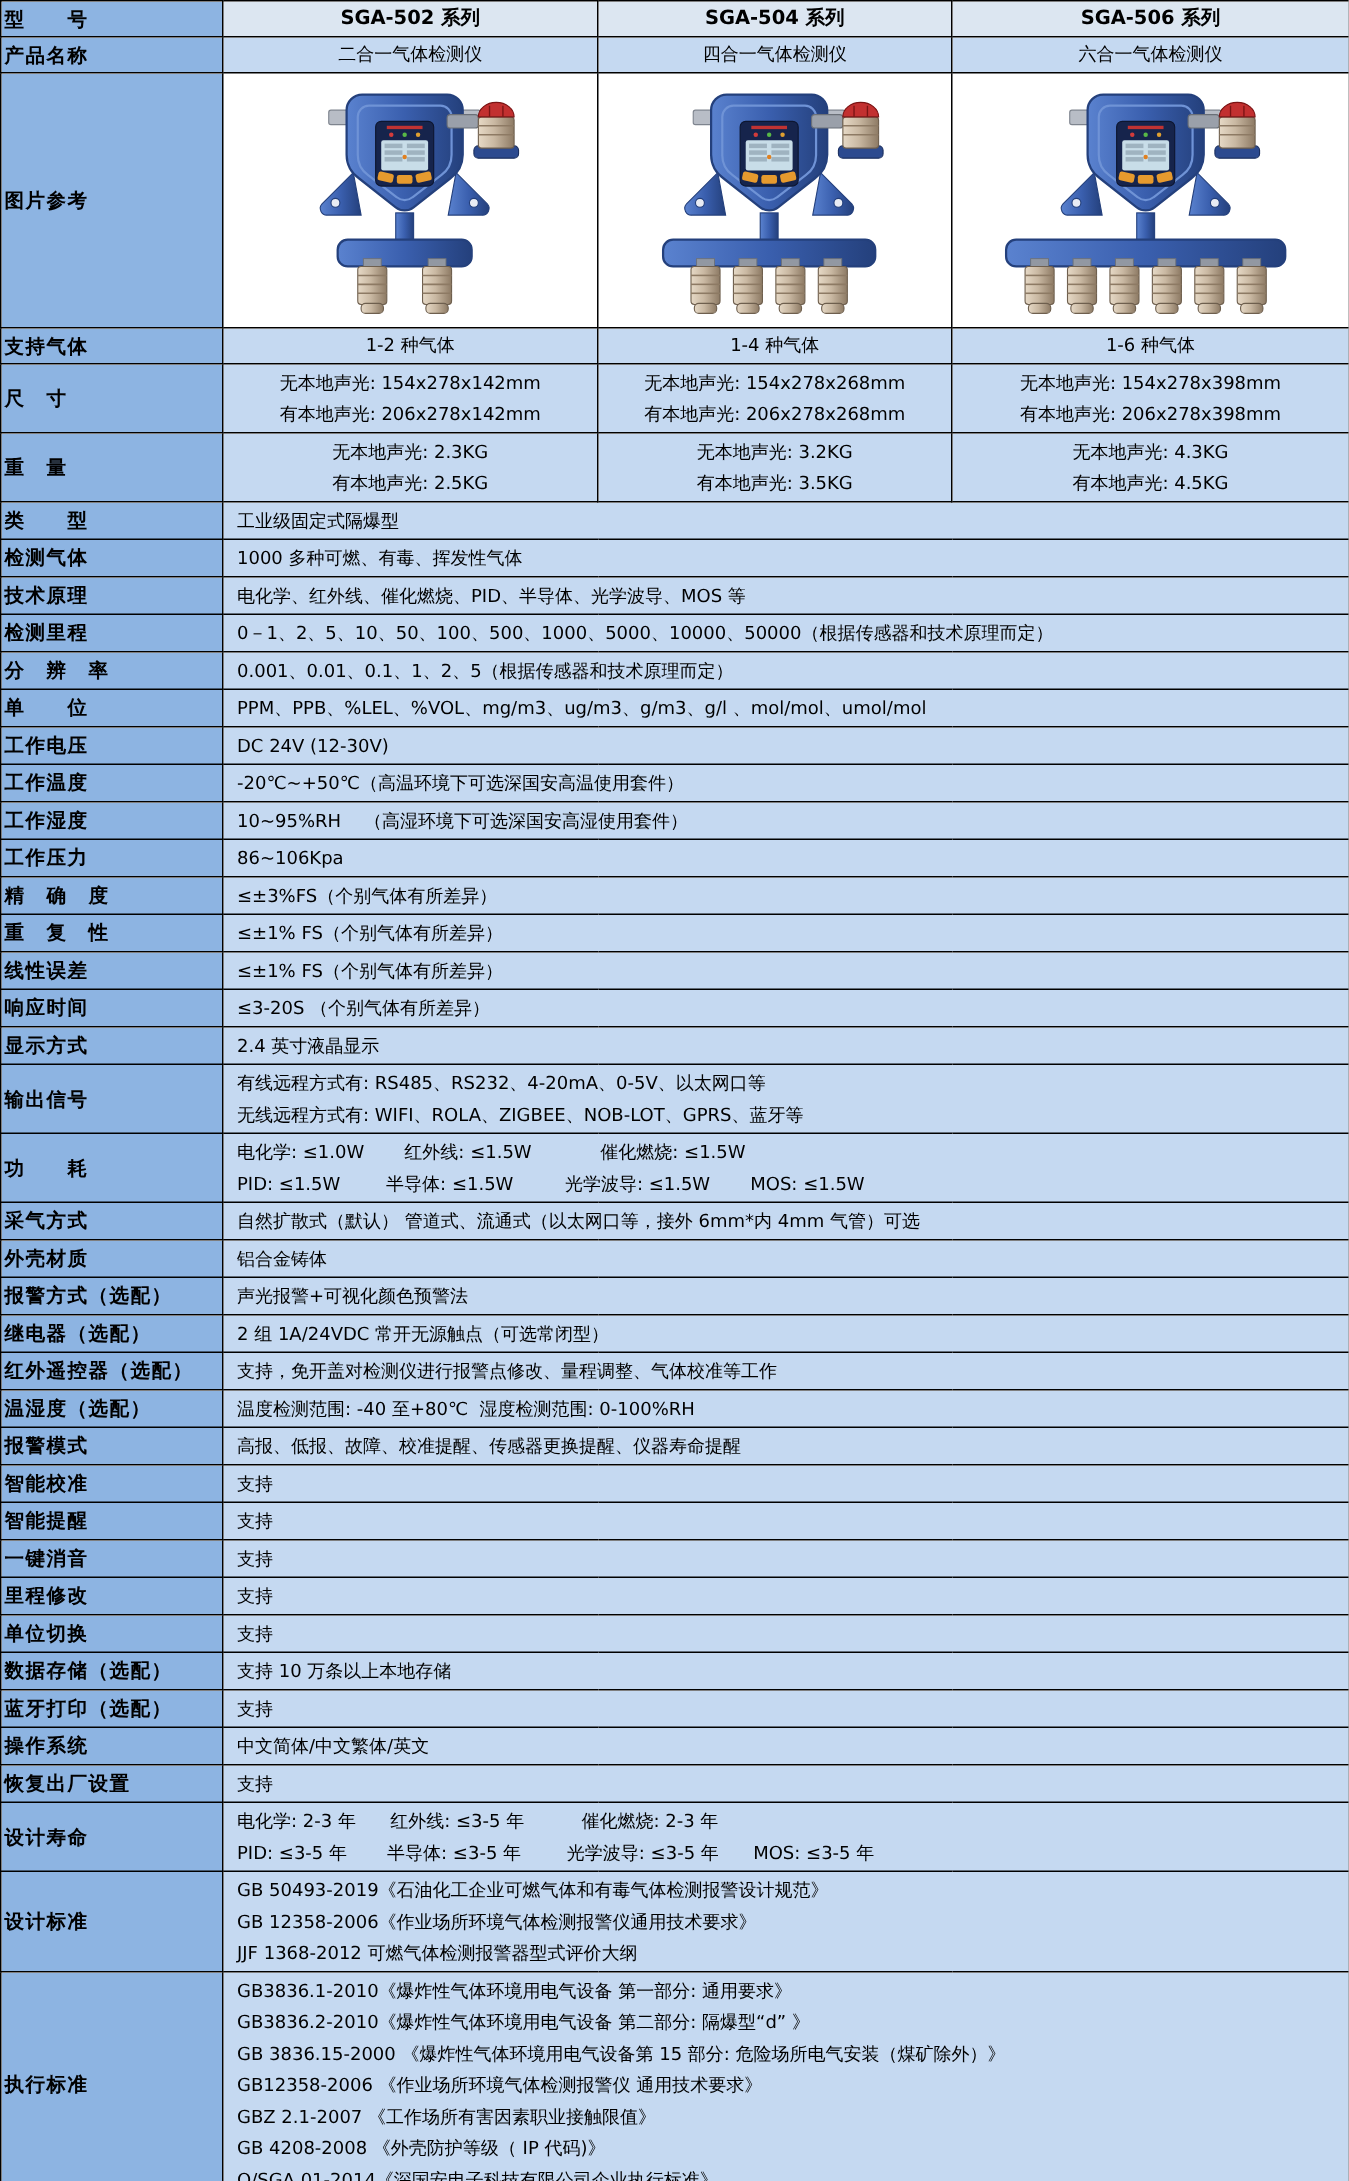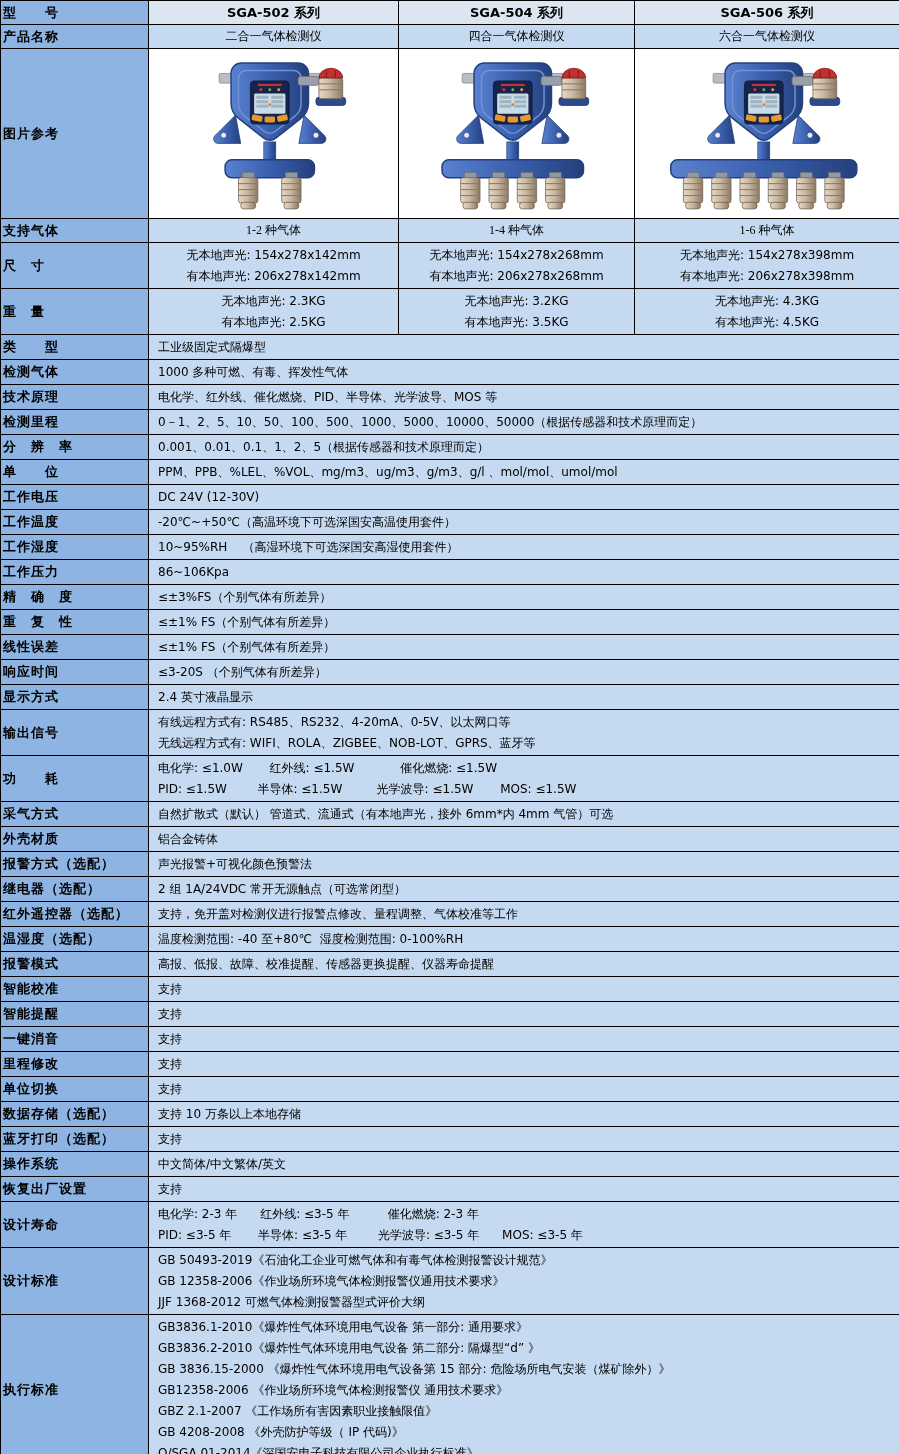--- a/index.html
+++ b/index.html
@@ -305,21 +305,21 @@
               <g>
       <rect x="217" y="163" width="16" height="8" fill="#9298a2" stroke="#6b7078" stroke-width="0.8"></rect>
       <rect x="212" y="170" width="26" height="34" rx="3" fill="url(#g2br)" stroke="#6e5f4e" stroke-width="1"></rect>
       <line x1="212" y1="178" x2="238" y2="178" stroke="#8d7a64" stroke-width="1.4"></line>
       <line x1="212" y1="186" x2="238" y2="186" stroke="#8d7a64" stroke-width="1.4"></line>
       <line x1="212" y1="194" x2="238" y2="194" stroke="#8d7a64" stroke-width="1.4"></line>
       <rect x="215" y="203" width="20" height="9" rx="4" fill="url(#g2br)" stroke="#6e5f4e" stroke-width="1"></rect>
     </g>
   </svg></td>
         </tr>
-        <tr style="height: 21px; font-family: Liberation Serif, serif;">
+        <tr style="height: 21px;">
           <td class="lbl">支持气体</td>
           <td class="val center">1-2 种气体</td>
           <td class="val center">1-4 种气体</td>
           <td class="val center">1-6 种气体</td>
         </tr>
         <tr style="height: 46px;">
           <td class="lbl">尺　寸</td>
           <td class="val center">无本地声光: 154x278x142mm
 有本地声光: 206x278x142mm</td>
           <td class="val center">无本地声光: 154x278x268mm
@@ -401,21 +401,21 @@
           <td class="val" colspan="3">有线远程方式有: RS485、RS232、4-20mA、0-5V、以太网口等
 无线远程方式有: WIFI、ROLA、ZIGBEE、NOB-LOT、GPRS、蓝牙等</td>
         </tr>
         <tr style="height: 46px; margin-left: 48px;">
           <td class="lbl">功　　耗</td>
           <td class="val" colspan="3">电化学: ≤1.0W       红外线: ≤1.5W            催化燃烧: ≤1.5W
 PID: ≤1.5W        半导体: ≤1.5W         光学波导: ≤1.5W       MOS: ≤1.5W</td>
         </tr>
         <tr style="height: 25px;">
           <td class="lbl">采气方式</td>
-          <td class="val" colspan="3">自然扩散式（默认） 管道式、流通式（有本地声光，接外 6mm*内 4mm 气管）可选</td>
+          <td class="val" colspan="3">自然扩散式（默认） 管道式、流通式（以太网口等，接外 6mm*内 4mm 气管）可选</td>
         </tr>
         <tr style="height: 25px; padding-left: 48px;">
           <td class="lbl">外壳材质</td>
           <td class="val" colspan="3">铝合金铸体</td>
         </tr>
         <tr style="height: 25px;">
           <td class="lbl">报警方式（选配）</td>
           <td class="val" colspan="3">声光报警+可视化颜色预警法</td>
         </tr>
         <tr style="height: 25px;">

